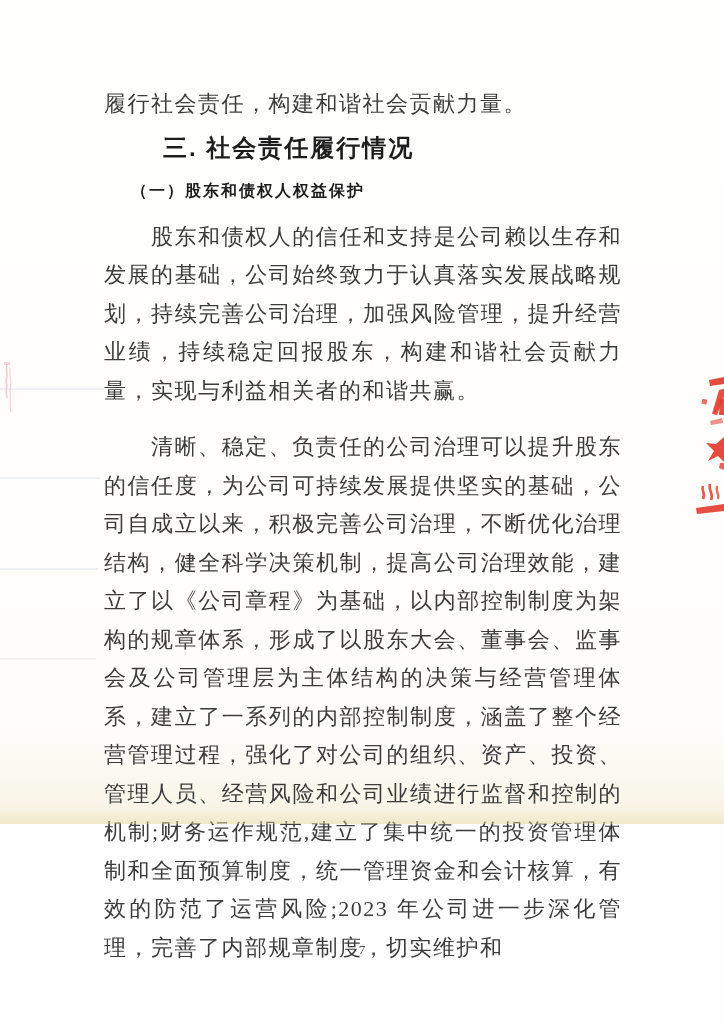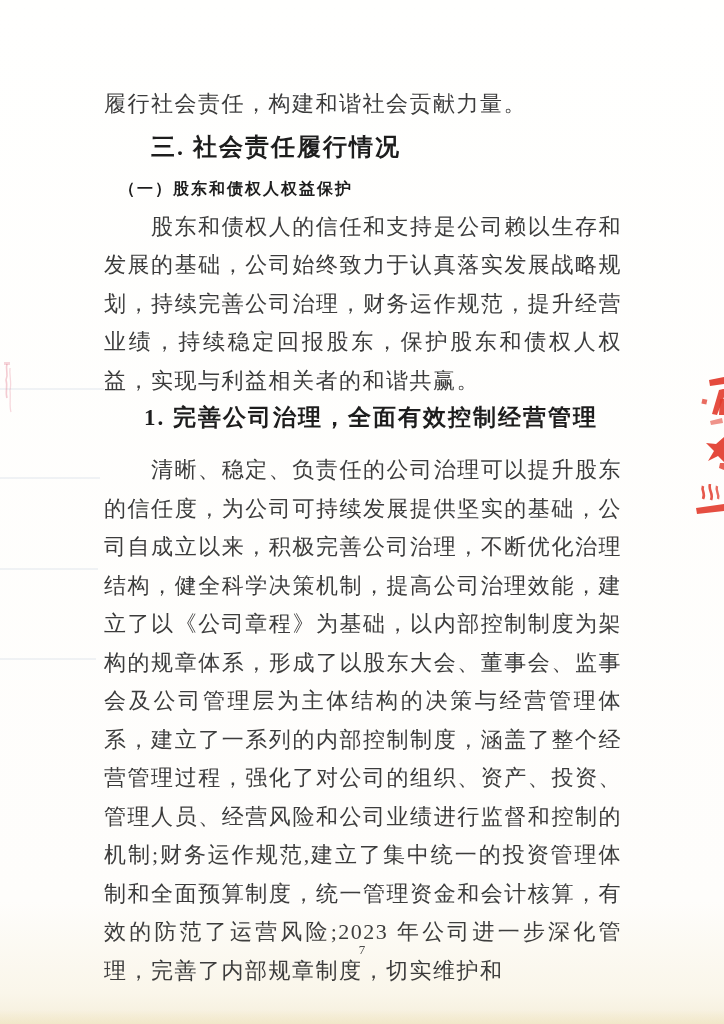--- a/index.html
+++ b/index.html
@@ -4,45 +4,45 @@
 <style>
   html,body{margin:0;padding:0;}
   body{
     width:724px;height:1024px;
     background:#fefefe;
     font-family:"Liberation Serif", serif;
     overflow:hidden;
   }
   .page{
     position:relative;
-    width:724px;height:1024px;
+    width:724px;height:824px;
     background:linear-gradient(180deg,#fffffe 0%, #fefdfb 88%, #faf6ea 97%, #f5eeda 100%);
   }
   .content{
     position:absolute;
     left:104px; top:85px; width:518px;
     color:#3c3c3c;
   }
   .body-text{
     font-size:22px;
     line-height:38.5px;
     letter-spacing:1.5px;
     text-align:justify;
     text-justify:inter-character;
     margin:0;
     color:#3c3c3c;
   }
   .p-continuation{ text-indent:0; }
   .p-indent{ text-indent:47px; }
   .heading{
-    font-family:Liberation Serif, serif;
+    font-family:Liberation Sans, sans-serif;
     font-weight:700;
     color:#1d1d1d;
     letter-spacing:2px;
-    margin:0;
+    margin:12px;
   }
   .h-level1{
     font-size:24px; line-height:31px;
     padding-left:47px; margin-top:8px;
   }
   .h-level2{
     font-size:16px; line-height:31px;
     padding-left:15px; margin-top:10px;
   }
   .h-level3{
@@ -89,23 +89,22 @@
 <div class="page">
 
   <div class="content">
 
     <p class="body-text p-continuation">履行社会责任，构建和谐社会贡献力量。</p>
 
     <div class="heading h-level1">三. 社会责任履行情况</div>
 
     <div class="heading h-level2">（一）股东和债权人权益保护</div>
 
-    <p class="body-text p-indent p1">股东和债权人的信任和支持是公司赖以生存和发展的基础，公司始终致力于认真落实发展战略规划，持续完善公司治理，财务运作规范，提升经营业绩，持续稳定回报股东，保护股东和债权人权益，实现与利益相关者的和谐共赢。</p>
+    <p class="body-text p-indent p1">股东和债权人的信任和支持是公司赖以生存和发展的基础，公司始终致力于认真落实发展战略规划，持续完善公司治理，加强风险管理，提升经营业绩，持续稳定回报股东，构建和谐社会贡献力量，实现与利益相关者的和谐共赢。</p>
 
-    <div class="heading h-level3">1. 完善公司治理，全面有效控制经营管理</div>
 
     <p class="body-text p-indent p2">清晰、稳定、负责任的公司治理可以提升股东的信任度，为公司可持续发展提供坚实的基础，公司自成立以来，积极完善公司治理，不断优化治理结构，健全科学决策机制，提高公司治理效能，建立了以《公司章程》为基础，以内部控制制度为架构的规章体系，形成了以股东大会、董事会、监事会及公司管理层为主体结构的决策与经营管理体系，建立了一系列的内部控制制度，涵盖了整个经营管理过程，强化了对公司的组织、资产、投资、管理人员、经营风险和公司业绩进行监督和控制的机制;财务运作规范,建立了集中统一的投资管理体制和全面预算制度，统一管理资金和会计核算，有效的防范了运营风险;2023 年公司进一步深化管理，完善了内部规章制度，切实维护和</p>
   </div>
 
   <div class="page-number">7</div>
 
   <div class="scan-line sl1"></div>
   <div class="scan-line sl2"></div>
   <div class="scan-line sl3"></div>
   <div class="scan-line sl4"></div>

